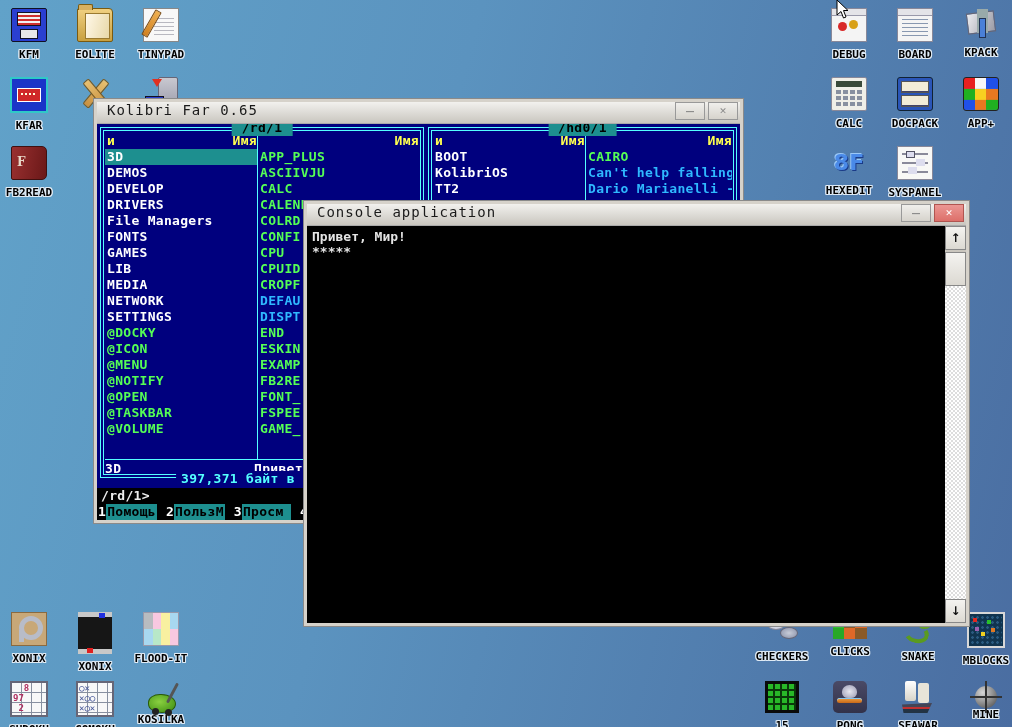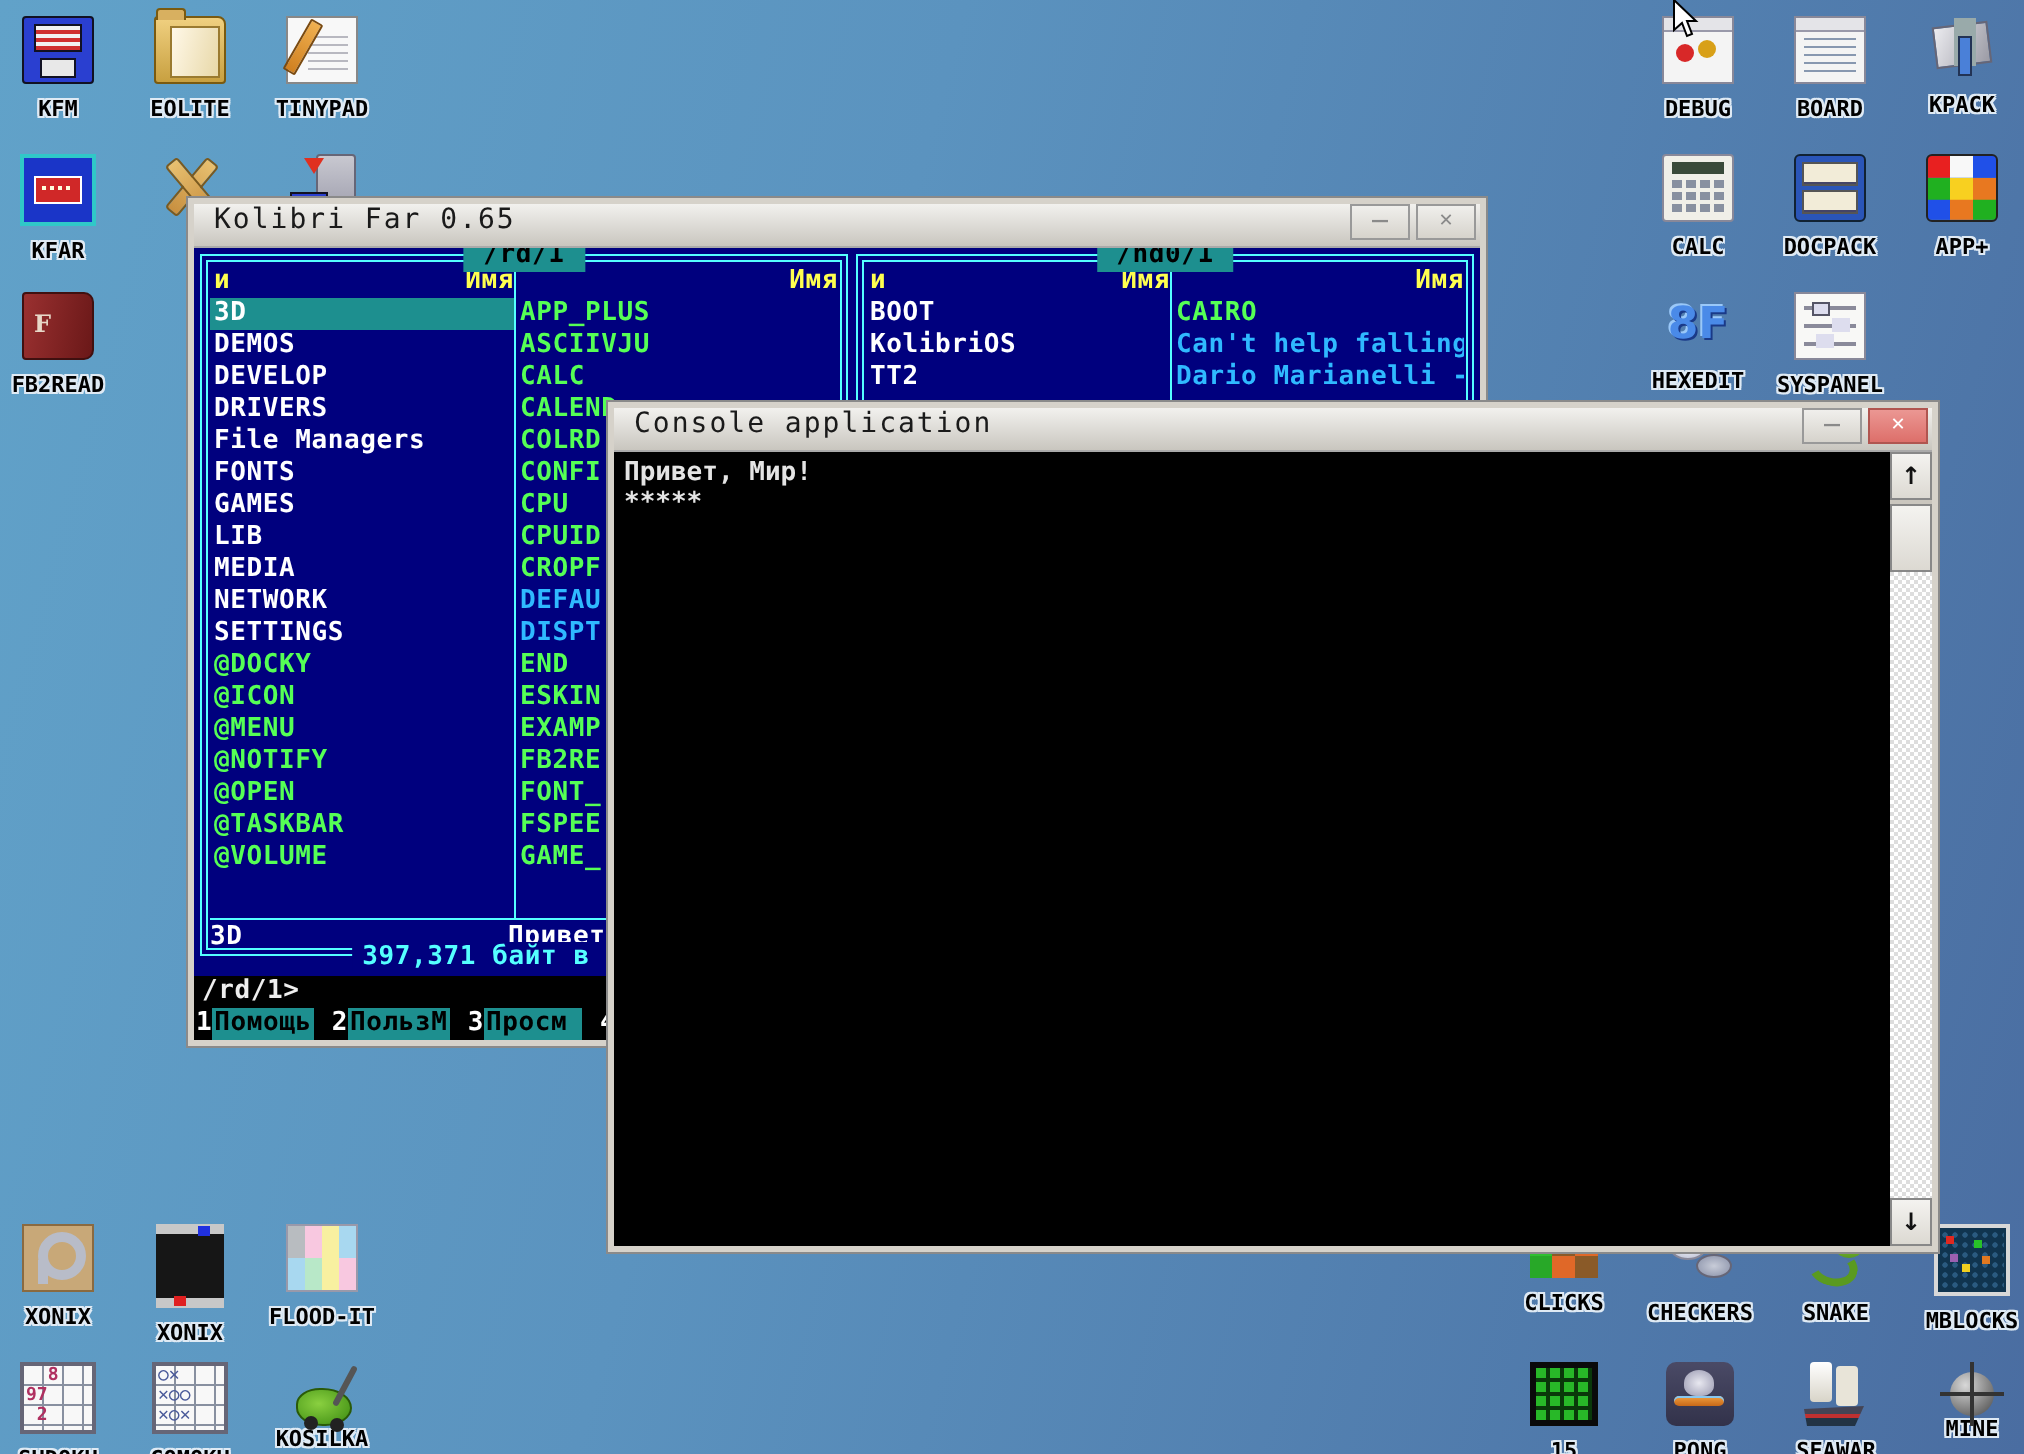--- a/index.html
+++ b/index.html
@@ -242,26 +242,26 @@
 ✕○✕"></div>
       <div class="dlabel">GOMOKU</div>
     </div>
     <div class="dicon">
       <div class="ic i-mower"></div>
       <div class="dlabel">KOSILKA</div>
     </div>
   </div>
 <div class="icon-grid four" style="left:748px;top:608px">
     <div class="dicon">
+      <div class="ic i-checkers"></div>
+      <div class="dlabel">CHECKERS</div>
+    </div>
+    <div class="dicon">
       <div class="ic i-clicks"></div>
       <div class="dlabel">CLICKS</div>
-    </div>
-    <div class="dicon">
-      <div class="ic i-checkers"></div>
-      <div class="dlabel">CHECKERS</div>
     </div>
     <div class="dicon">
       <div class="ic i-snake"></div>
       <div class="dlabel">SNAKE</div>
     </div>
     <div class="dicon">
       <div class="ic i-mblocks"></div>
       <div class="dlabel">MBLOCKS</div>
     </div>
     <div class="dicon">

